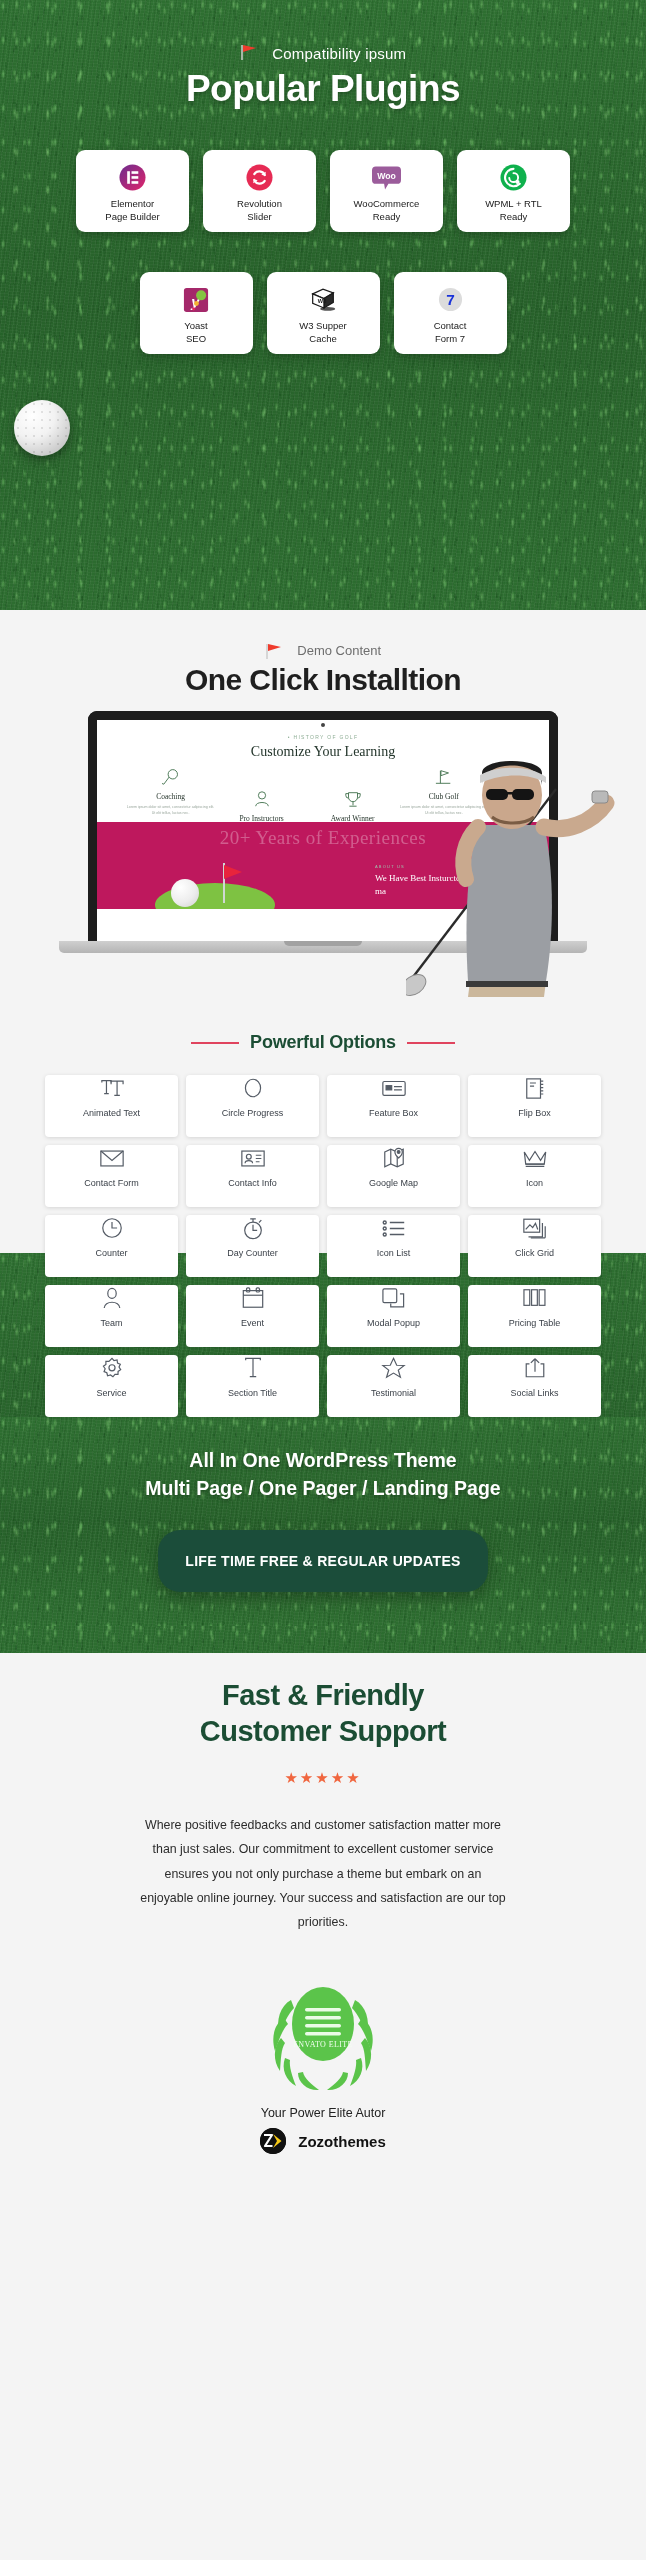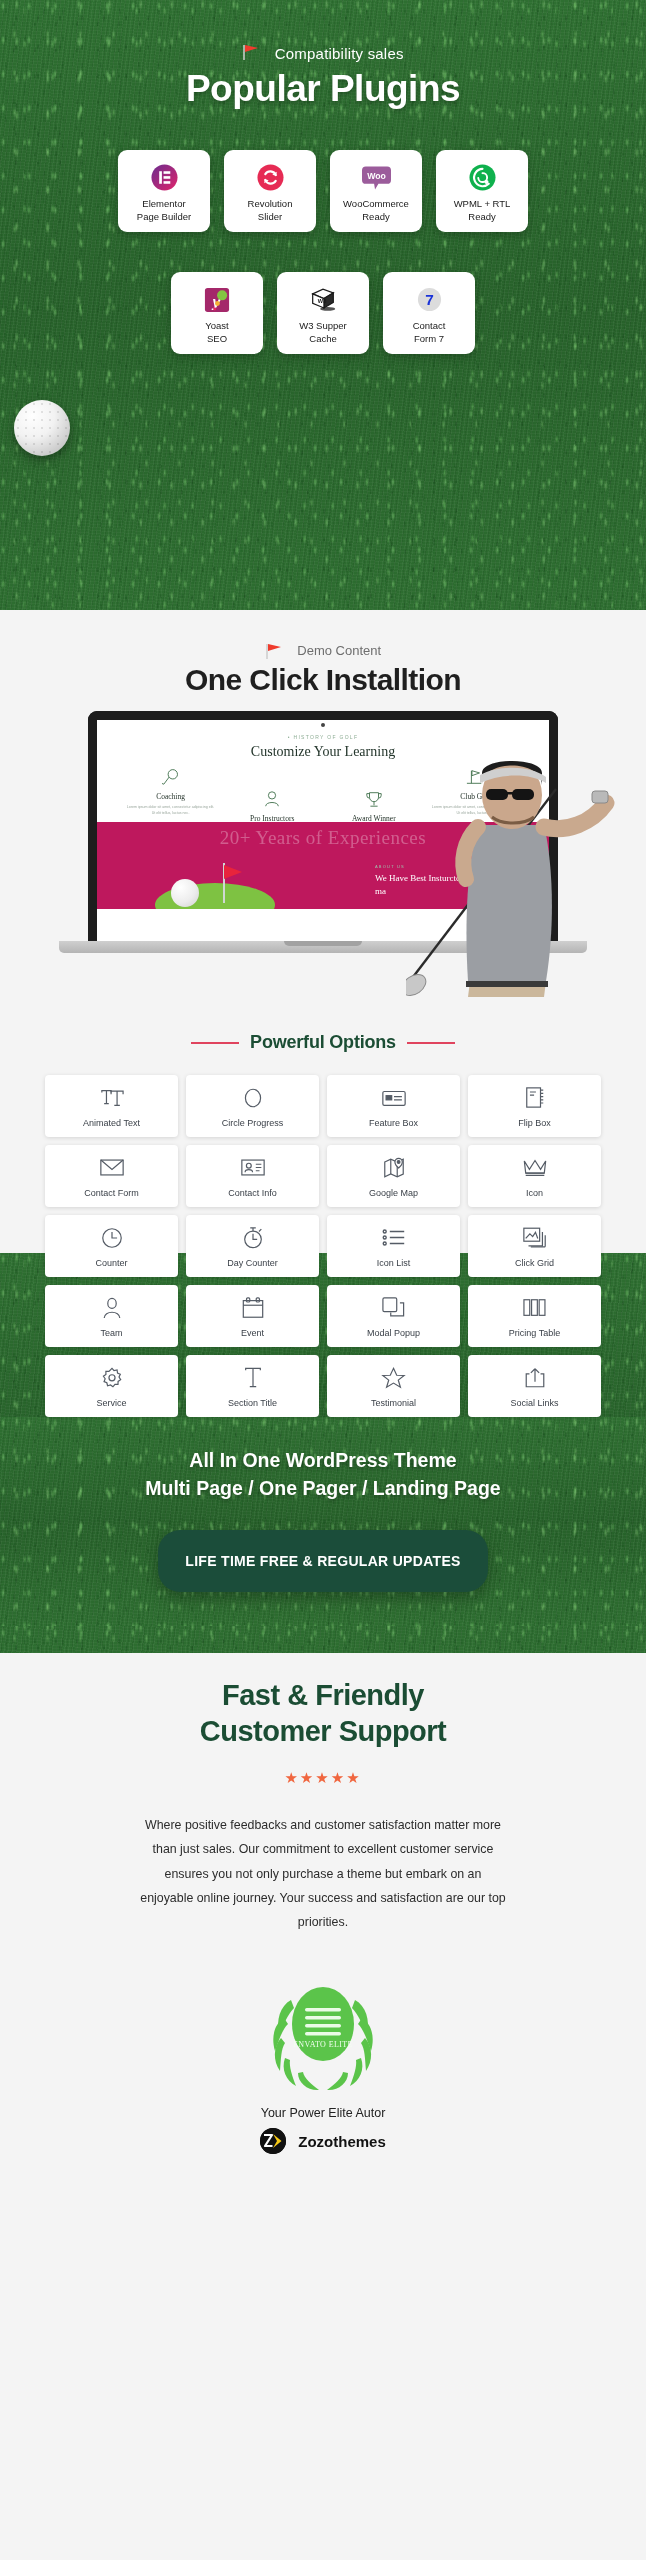--- a/index.html
+++ b/index.html
@@ -46,21 +46,21 @@
   }
   .flag-icon { display:inline-block; vertical-align: middle; margin-right: 6px; position: relative; top: -1px;}
   .bigtitle-light {
     color:#fff; font-size: 37px; font-weight: 700; text-align:center;
     letter-spacing: -.5px; margin-top: 2px;
     text-shadow: 0 2px 4px rgba(0,0,0,.25);
   }
 
   .plugin-row { display:flex; justify-content:center; gap: 14px; margin-top: 40px; }
   .plugin-card {
-    width: 92px; height: 82px; background:#fff; border-radius: 9px;
+    width: 113px; height: 82px; background:#fff; border-radius: 9px;
     box-shadow: 0 3px 8px rgba(0,0,0,.22);
     display:flex; flex-direction:column; align-items:center; justify-content:center;
     padding-top: 4px;
   }
   .plugin-card .pc-icon { height: 30px; display:flex; align-items:center; justify-content:center; margin-bottom: 5px;}
   .plugin-card .pc-label {
     font-size: 9.5px; color:#1a1a1a; text-align:center; line-height: 1.32; font-weight:500;
   }
 
   .golf-ball {
@@ -88,21 +88,21 @@
   }
   .laptop-screen {
     border: 9px solid #1d1d1d; border-bottom: none; border-radius: 9px 9px 0 0;
     height: 230px; background:#fff; position:relative; overflow:hidden;
   }
   .cam { position:absolute; top: 3px; left:50%; transform:translateX(-50%); width:4px; height:4px;
     border-radius:50%; background:#444; z-index:5;}
   .site-top { background:#fff; height: 102px; position:relative; padding-top: 14px;}
   .site-kicker { font-size: 5px; color:#8fae96; text-align:center; letter-spacing:1.3px; }
   .site-h2 { font-size: 14px; color:#23352b; text-align:center; margin-top: 4px; font-family:"Liberation Serif", serif;}
-  .site-feats { display:flex; justify-content:space-between; margin-top: 8px; padding: 0 28px;}
+  .site-feats { display:flex; justify-content:flex-start; margin-top: 8px; padding: 0 28px;}
   .site-feat { width: 23%; text-align:center; }
   .site-feat.lower { margin-top: 22px; }
   .sf-icon { color:#3f6f4b; font-size: 14px; line-height: 1; }
   .sf-title { font-size: 7.5px; color:#24332a; margin-top: 4px; font-family:"Liberation Serif", serif;}
   .sf-text { font-size: 3.6px; color:#9aa79d; margin-top: 3px; line-height:1.7; }
   .site-bottom { background:#be185d; height: 87px; position:relative; overflow:hidden;}
   .site-years { font-size: 19px; color:rgba(255,255,255,.30); text-align:center; padding-top: 5px;
     font-family:"Liberation Serif", serif; letter-spacing:.5px; }
   .site-about { position:absolute; right: 14px; top: 42px; width: 160px;}
   .sa-kick { font-size:4px; color:#9fc3ae; letter-spacing:1.2px;}
@@ -131,21 +131,21 @@
   .opt-grid-wrap { position:relative; }
   .opt-grass-band { position:absolute; left:0; right:0; z-index: 0; }
   .opt-grid {
     position:relative; z-index:2;
     display:grid; grid-template-columns: repeat(4, 133px);
     gap: 8px; justify-content:center;
   }
   .opt-card {
     height: 62px; background:#fff; border-radius: 4px;
     box-shadow: 0 1px 4px rgba(0,0,0,.13);
-    display:flex; flex-direction:column; align-items:center; justify-content:center;
+    display:flex; flex-direction:column; align-items:center; justify-content:flex-start;
   }
   .opt-ico { color:#555c66; height: 26px; display:flex; align-items:center; justify-content:center; }
   .opt-lab { font-size: 9px; color:#3b4149; margin-top: 7px; }
 
   
   #sec-cta { padding-top: 30px; padding-bottom: 34px; }
   .cta-line {
     color:#fff; text-align:center; font-size: 19.5px; font-weight:600; line-height: 1.42;
     text-shadow: 0 2px 4px rgba(0,0,0,.3);
   }
@@ -178,21 +178,21 @@
 <section id="sec-plugins" class="grass">
   <div class="sec-inner">
 
     <div class="eyebrow-wrap">
       <span class="flag-icon">
         <svg width="22" height="18" viewBox="0 0 22 18">
             <path d="M2 2 L2 17" stroke="#d8d8d8" stroke-width="1.4"></path>
             <path d="M3 2 L16 5 L3 9 Z" fill="#ef3b2d"></path>
           </svg>
       </span>
-      <span class="eyebrow">Compatibility sales</span>
+      <span class="eyebrow">Compatibility ipsum</span>
     </div>
     <h2 class="bigtitle-light">Popular Plugins</h2>
 
     <div class="plugin-row">
 
       <div class="plugin-card">
         <div class="pc-icon">
           <svg width="27" height="27" viewBox="0 0 28 28">
             <defs>
                 <linearGradient id="elg" x1="0" y1="0" x2="1" y2="1">

